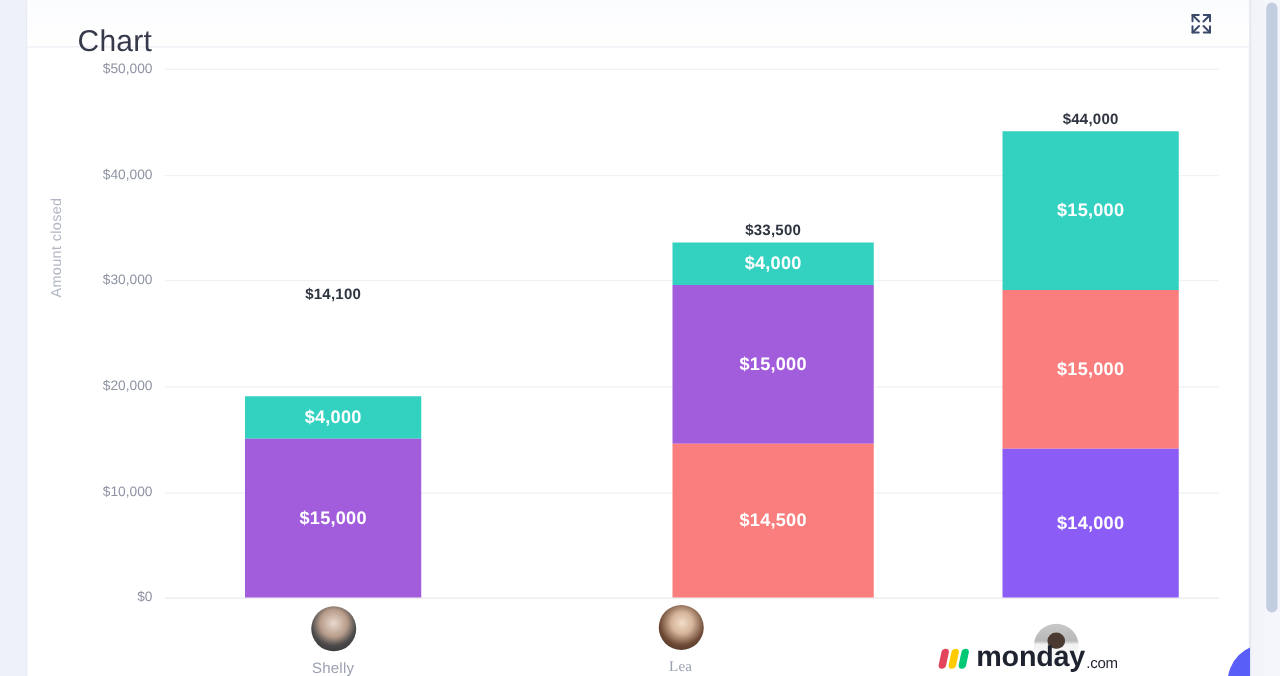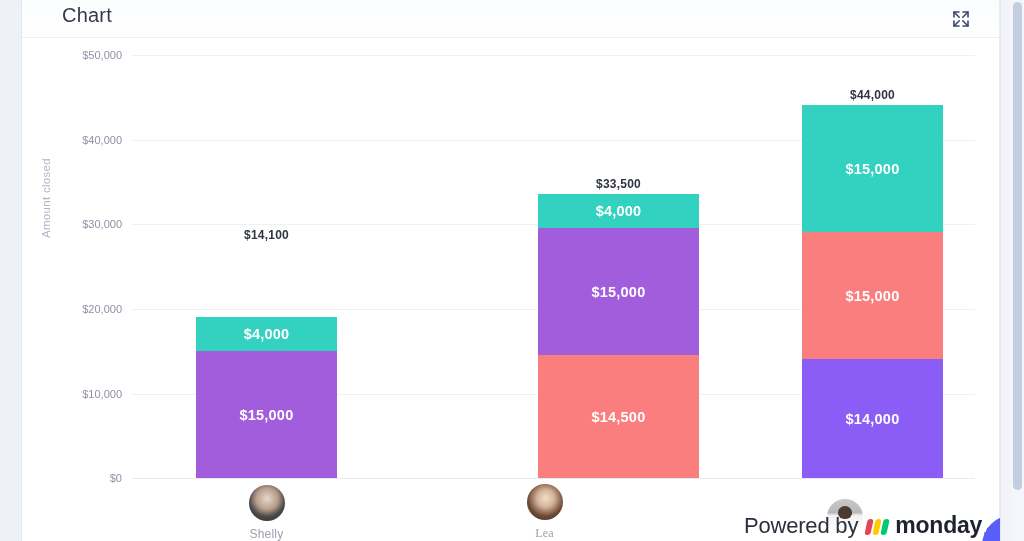--- a/index.html
+++ b/index.html
@@ -45,22 +45,22 @@
     border-right: 1px solid #e9ecf3;
   }
   .card-header {
     position: relative;
     height: 38px;
     border-bottom: 1px solid #eceef4;
     background: linear-gradient(to bottom, #fbfcfe 0%, #ffffff 100%);
   }
   .card-title {
     position: absolute;
-    left: 40px; top: 4px;
-    font-size: 20px;
+    left: 40px; top: 20px;
+    font-size: 24px;
     color: #35394a;
     font-weight: 400;
     letter-spacing: .2px;
   }
   .expand-btn {
     position: absolute;
     right: 25px; top: 6px;
     width: 26px; height: 26px;
     display: flex; align-items: center; justify-content: center;
     cursor: pointer;
@@ -269,21 +269,20 @@
         <div class="cat-label">Lea</div>
       </div>
       <div class="cat" style="left:752px; width:141px;">
         <div class="avatar a3"></div>
         <div class="cat-label"></div>
       </div>
     </div>
   </div>
 
   <div class="watermark">
-    <span class="wm-by">Powered by</span>
     <span class="wm-logo">
       <span class="wm-bar red"></span>
       <span class="wm-bar yel"></span>
       <span class="wm-bar grn"></span>
     </span>
     <span class="wm-name">monday</span>
     <span class="wm-tld">.com</span>
   </div>
 
   <div class="chat-widget"></div>

